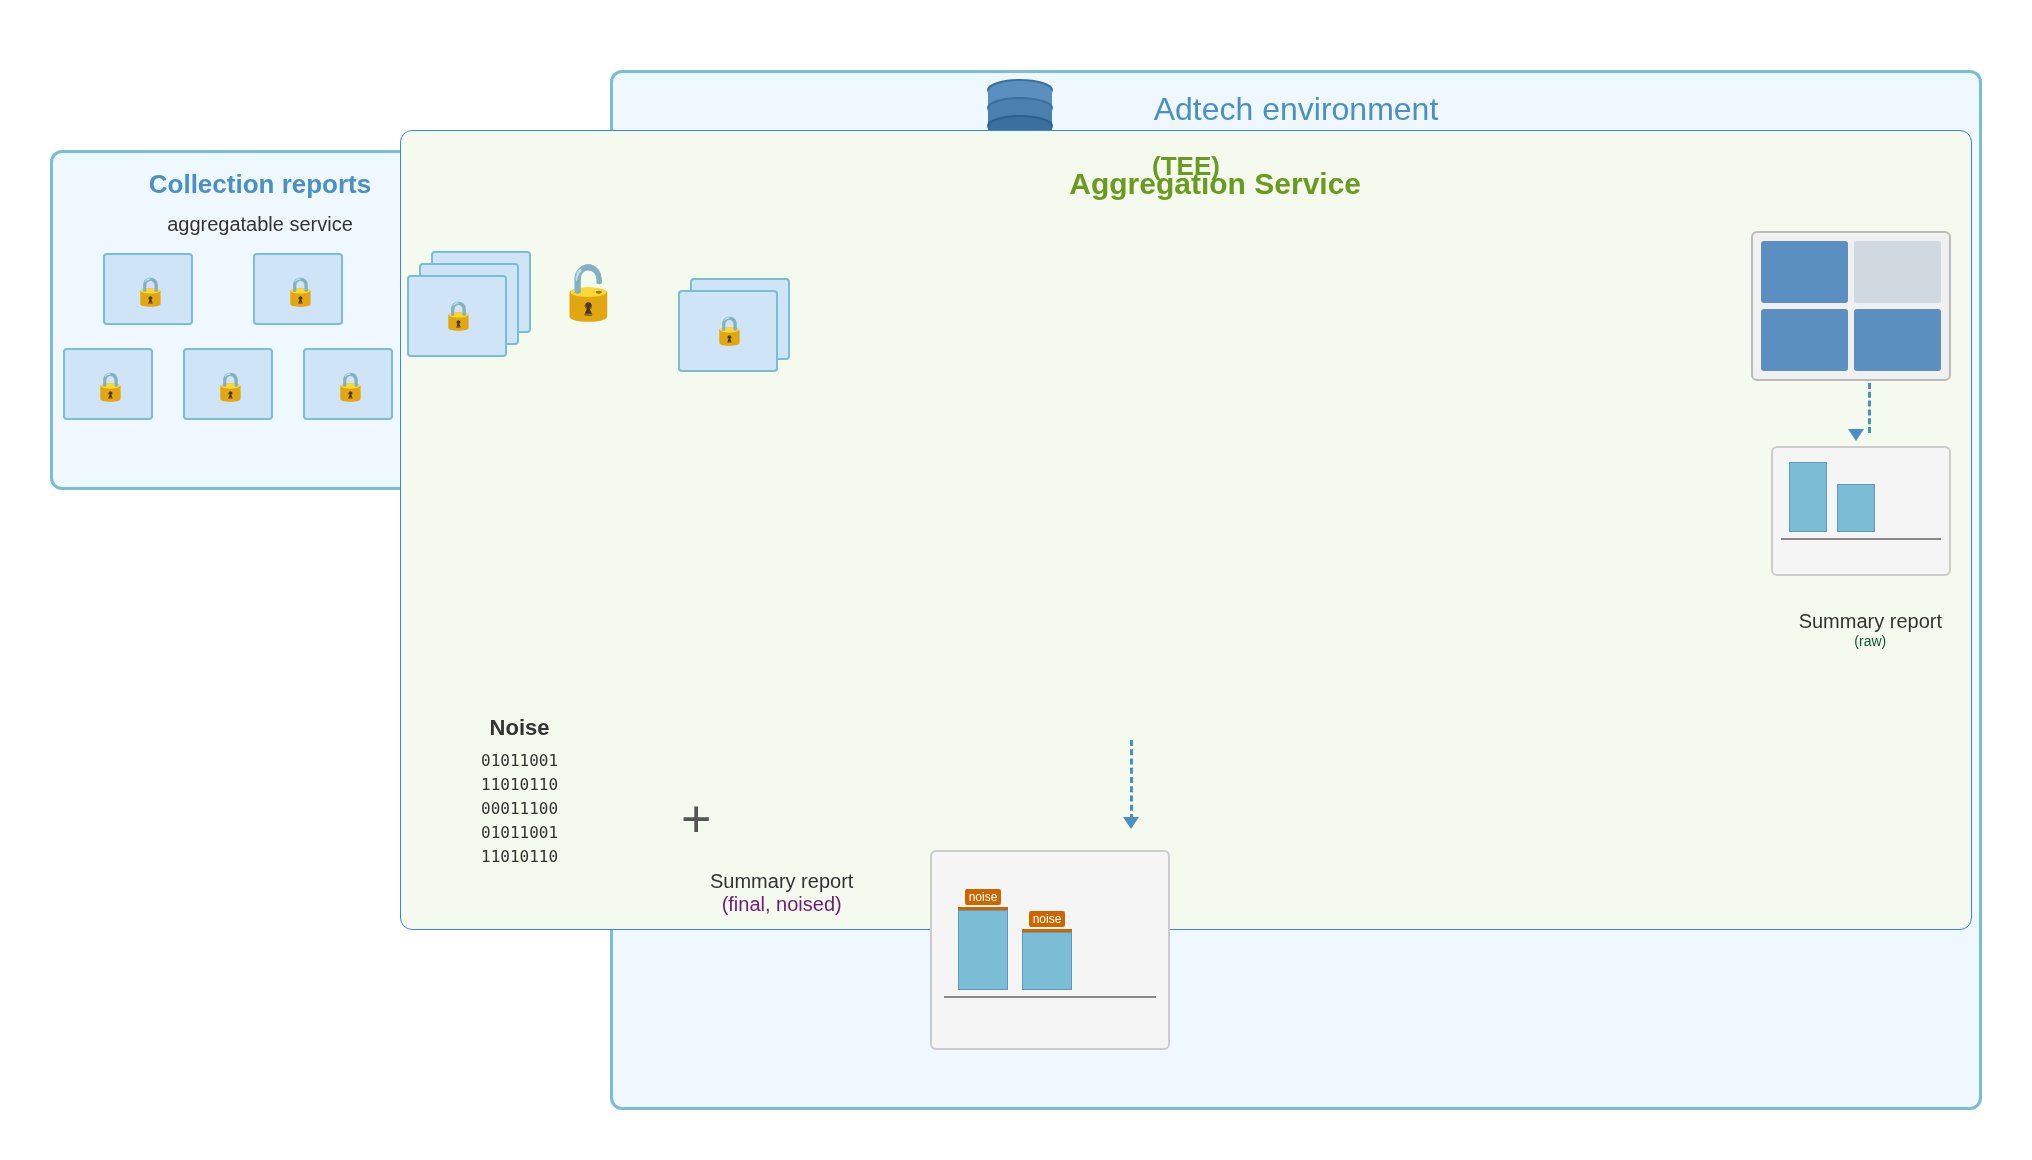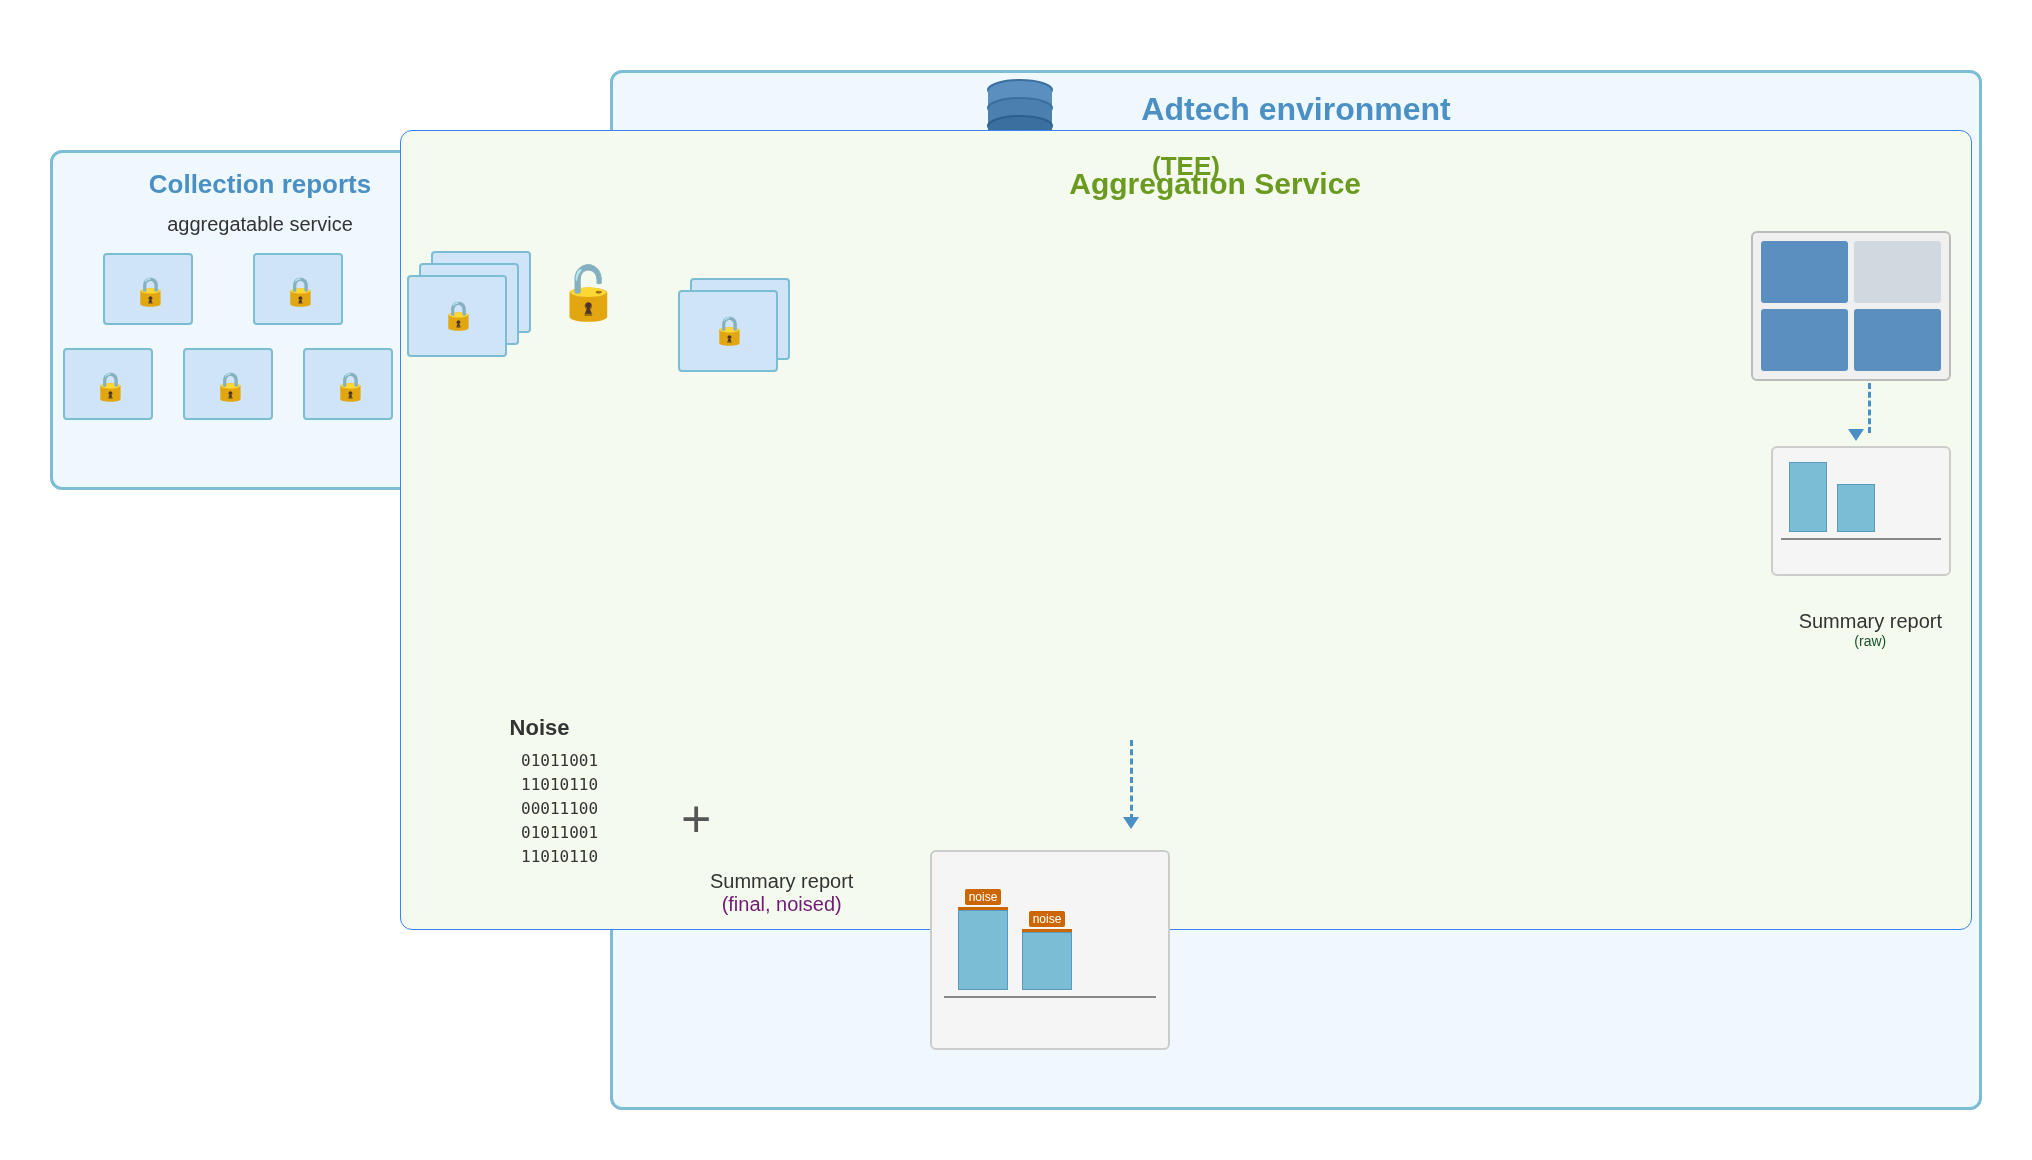--- a/index.html
+++ b/index.html
@@ -31,21 +31,21 @@
       border-radius: 12px;
       background: #f0f8ff;
     }
 
     .adtech-title {
       position: absolute;
       top: 18px;
       left: 50%;
       transform: translateX(-50%);
       font-size: 32px;
-      font-weight: bold;
+      font-weight: normal;
       color: #4a90c4;
     }
 
     
     .collection-service {
       position: absolute;
       top: 120px;
       left: 20px;
       width: 420px;
       height: 340px;
@@ -112,21 +112,20 @@
       font-size: 28px;
     }
 
     
     .noise-text {
       font-family: monospace;
       font-size: 16px;
       color: #333;
       line-height: 1.5;
       text-align: center;
-      margin-left: 40px;
     }
 
     
     .plus-sign {
       font-size: 52px;
       color: #555;
       font-weight: 300;
     }
   </style>
 </head>

